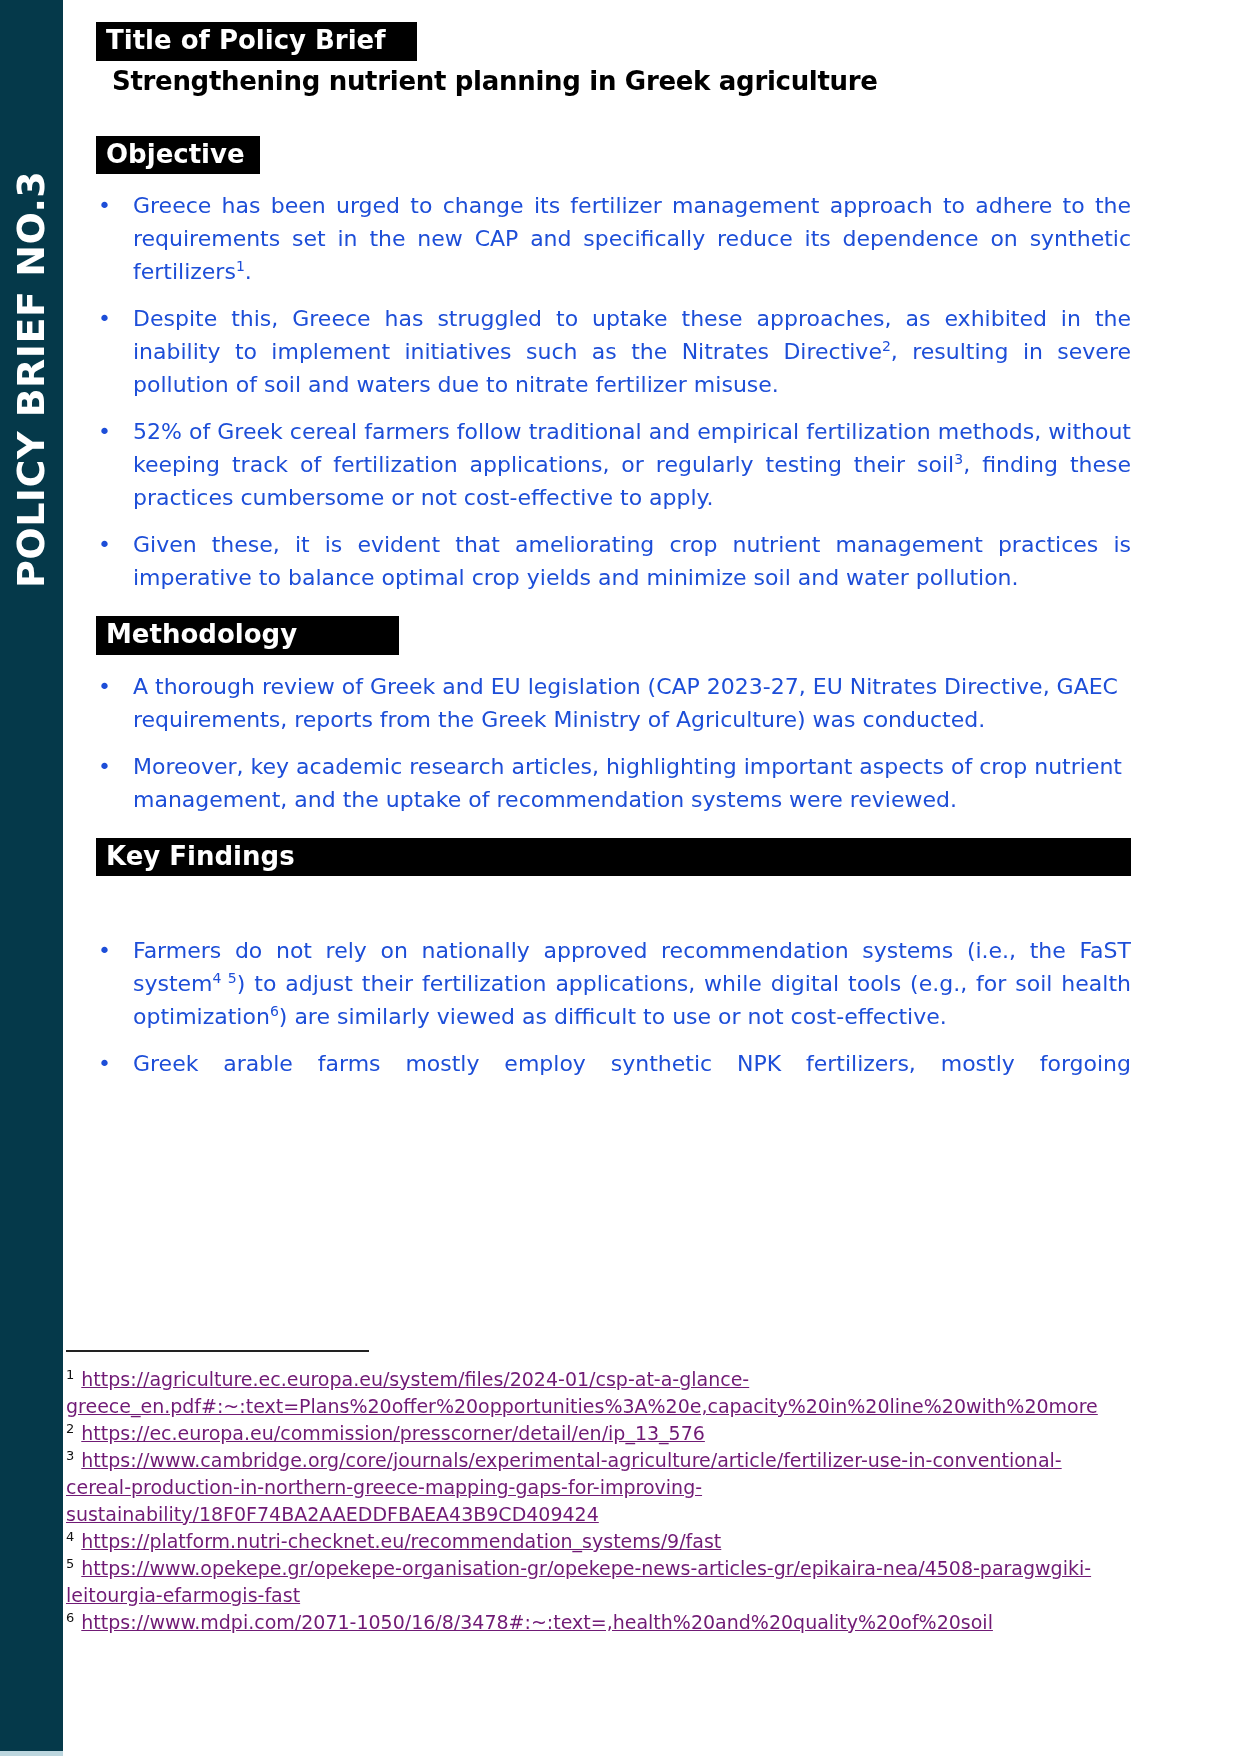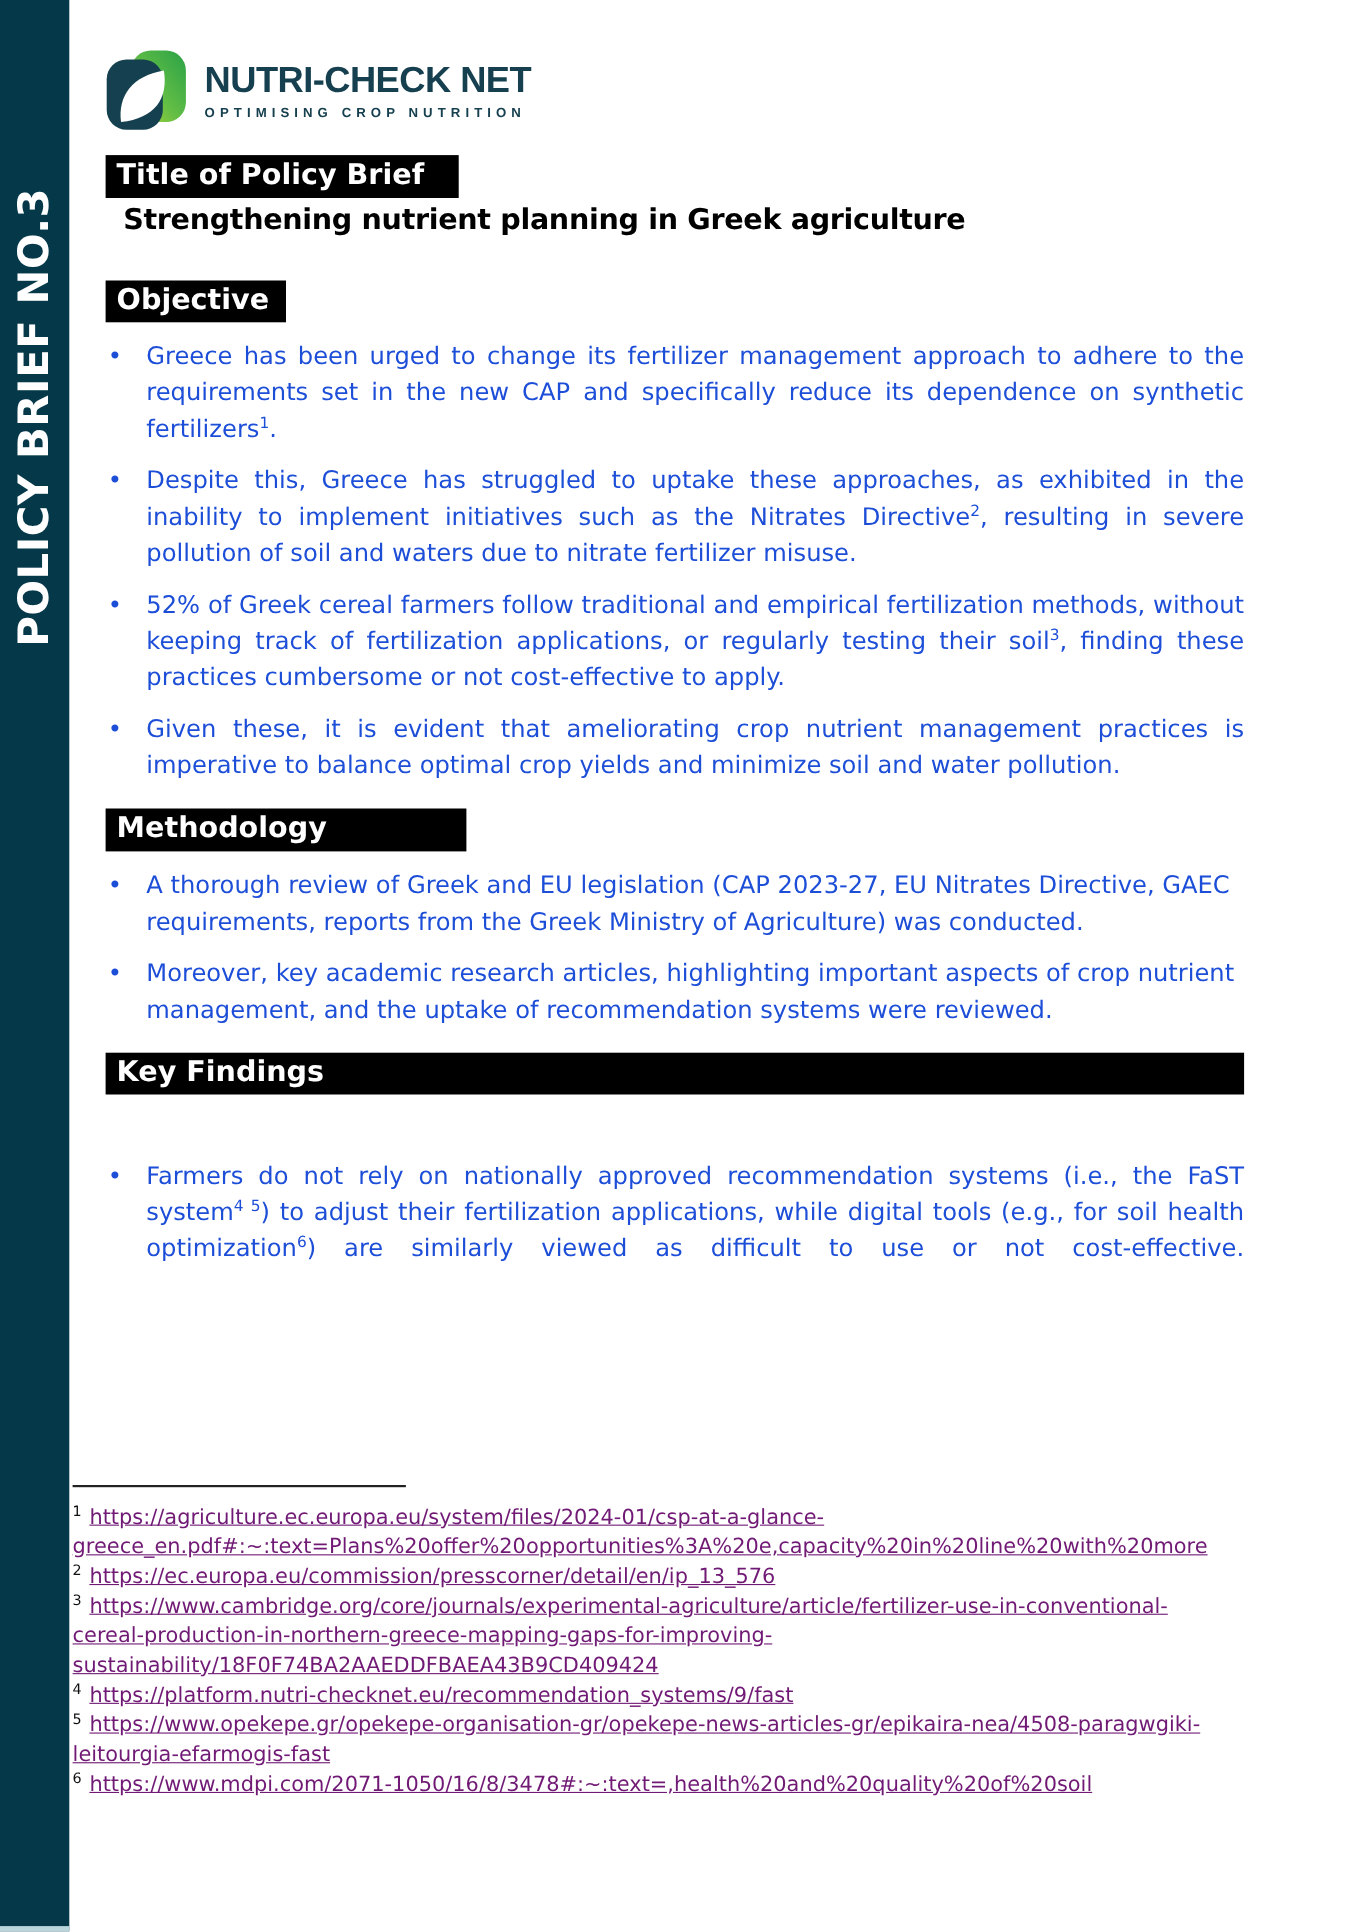--- a/index.html
+++ b/index.html
@@ -52,21 +52,21 @@
   .title-label { width: 321px; margin-top: 22px; }
   .doc-title {
     margin: 5px 0 0 16px; font-size: 26px; font-weight: bold; color: #000;
     letter-spacing: -0.3px;
   }
 
   
   .sec { margin-top: 22px; }
   .sec-objective { margin-top: 40px; }
   .sec-objective .h-bar { width: 164px; }
-  .sec-methodology .h-bar { width: 328px; }
+  .sec-methodology .h-bar { width: 303px; }
   .sec-keyfindings .h-bar { width: 100%; display: block; }
   .sec ul { list-style: none; margin: 15px 0 0 0; padding: 0; }
   .sec-keyfindings ul { margin-top: 58px; }
   .sec li {
     position: relative; padding-left: 37px; margin-bottom: 14px;
     font-size: 22px; line-height: 33px; text-align: justify; color: #1d4ed8;
   }
   .sec li::before { content: "\2022"; position: absolute; left: 2px; }
   .sec-methodology li { text-align: left; }
   .sec-keyfindings li:last-child { text-align: justify; text-align-last: justify; }
@@ -85,40 +85,20 @@
 </head>
 <body>
 
 <aside class="sidebar">
   <div class="sidebar-label">POLICY BRIEF NO.3</div>
   <div class="sidebar-strip"></div>
 </aside>
 
 <main class="content">
 
-  <header class="logo-row">
-    <div class="logo-icon">
-      <svg width="74" height="74" viewBox="0 0 74 74" aria-hidden="true">
-        <defs>
-          <linearGradient id="lg" x1="1" y1="0" x2="0" y2="1">
-            <stop offset="0" stop-color="#29A147"></stop>
-            <stop offset="0.55" stop-color="#63BE45"></stop>
-            <stop offset="1" stop-color="#B8D436"></stop>
-          </linearGradient>
-        </defs>
-        <rect x="23" y="1" width="50" height="65" rx="18" fill="url(#lg)"></rect>
-        <rect x="1" y="9" width="51" height="64" rx="18" fill="#15404F"></rect>
-        <path d="M14 66 C 11 42 24 24 53 19 C 57 45 45 62 14 66 Z" fill="#ffffff"></path>
-      </svg>
-    </div>
-    <div class="logo-text">
-      <div class="logo-name">NUTRI-CHECK NET</div>
-      <div class="logo-tagline">OPTIMISING CROP NUTRITION</div>
-    </div>
-  </header>
 
   <div>
     <span class="h-bar title-label">Title of Policy Brief</span>
   </div>
   <h1 class="doc-title">Strengthening nutrient planning in Greek agriculture</h1>
 
   <div id="sections">
       <section class="sec sec-objective">
         <div><span class="h-bar">Objective</span></div>
         <ul>
@@ -134,20 +114,21 @@
           <li>A thorough review of Greek and EU legislation (CAP 2023-27, EU Nitrates Directive, GAEC requirements, reports from the Greek Ministry of Agriculture) was conducted.</li>
           <li>Moreover, key academic research articles, highlighting important aspects of crop nutrient management, and the uptake of recommendation systems were reviewed.</li>
         </ul>
       </section>
       <section class="sec sec-keyfindings">
         <div>
           <span class="h-bar">Key Findings</span>
         </div>
         <ul>
           <li>Farmers do not rely on nationally approved recommendation systems (i.e., the FaST system<sup>4 5</sup>) to adjust their fertilization applications, while digital tools (e.g., for soil health optimization<sup>6</sup>) are similarly viewed as difficult to use or not cost-effective.</li>
+          <li>Greek arable farms mostly employ synthetic NPK fertilizers, mostly forgoing</li>
         </ul>
       </section>
     </div>
 </main>
 
 <footer class="footnotes">
   <div class="fn-rule"></div>
   <div id="fn-list">
       <div class="fn-item">
         <div class="fn-line"><sup class="fn-num">1</sup><a class="fn-link">https://agriculture.ec.europa.eu/system/files/2024-01/csp-at-a-glance-</a></div>

